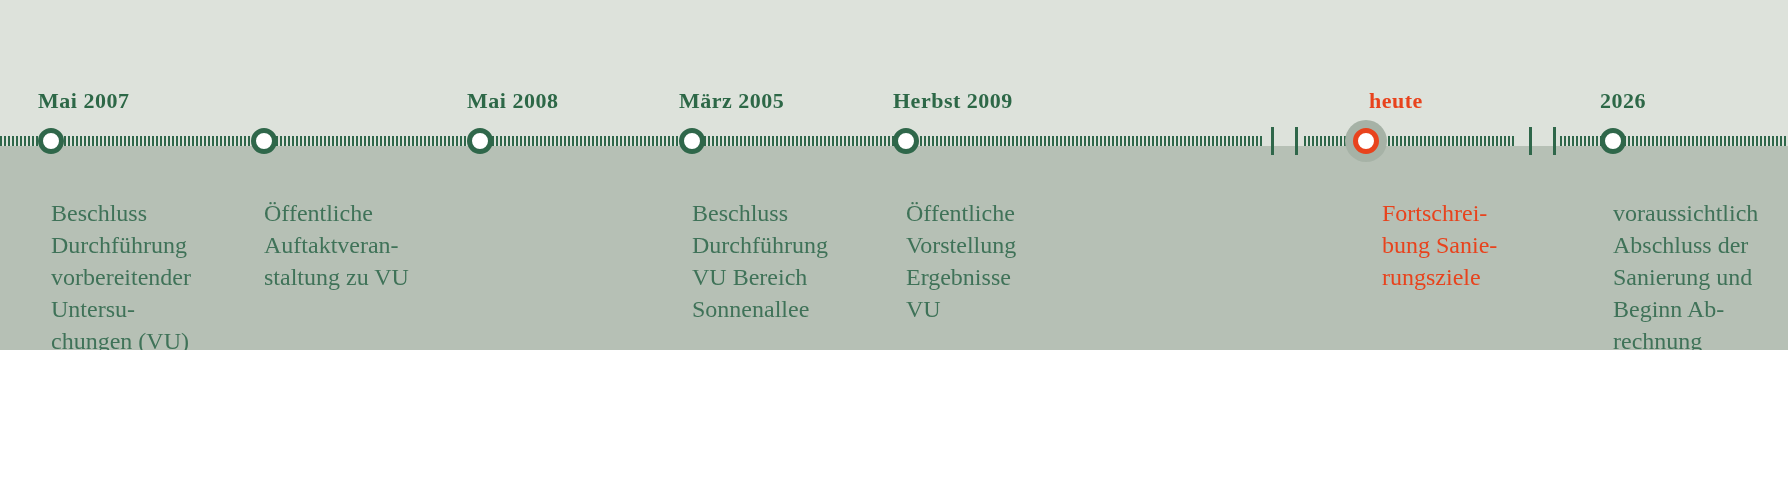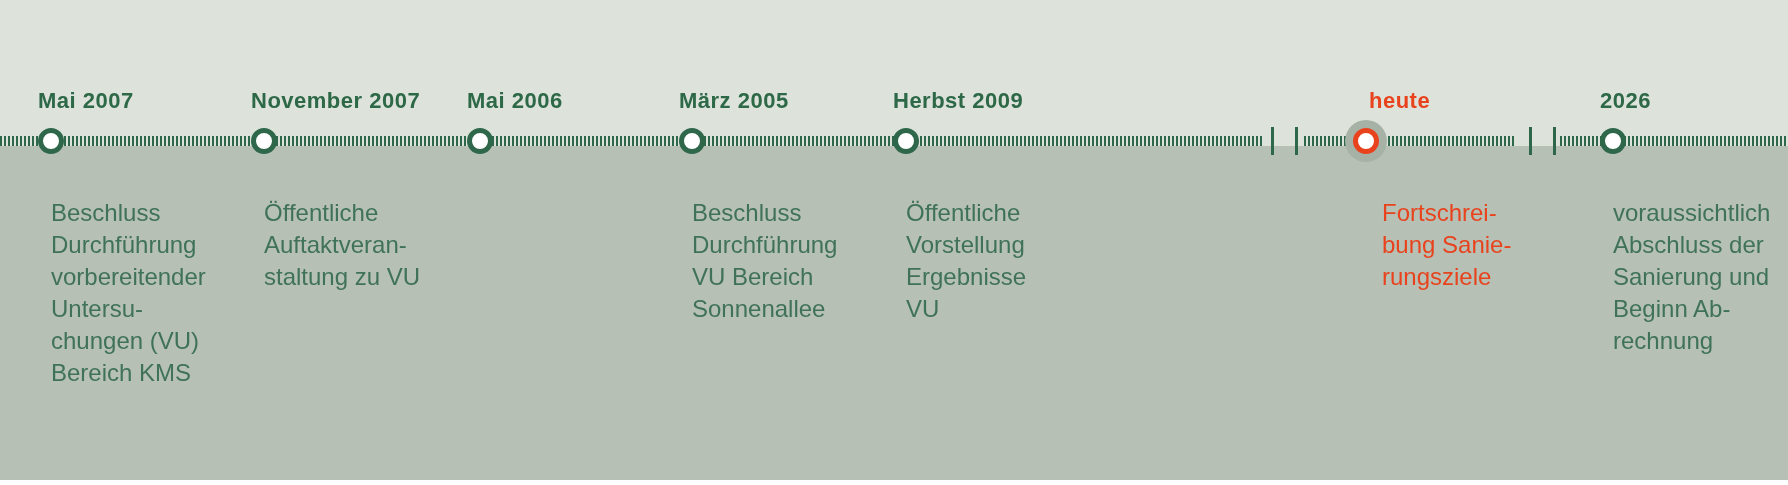--- a/index.html
+++ b/index.html
@@ -1,21 +1,22 @@
 <!DOCTYPE html>
 <html style="--bg-top: #dde2db; --bg-bottom: #b6c0b5; --green-dark: #2d6847; --green-body: #3f7258; --tick-green: #2f674a; --accent-red: #e8431d; --halo: #a6b2a6; --marker-fill: #ffffff;"><head>
 <meta charset="utf-8">
 <style>
   html,body{margin:0;padding:0;}
   body{font-family:"Liberation Sans","DejaVu Sans",sans-serif;}
   #stage{
     position:relative;
-    width:1788px;height:480px;
+    width:1788px;height:350px;
     overflow:hidden;
     background:var(--bg-top,#dde2db);
+    font-family:Liberation Serif, serif;
   }
   .band-top{
     position:absolute;left:0;top:0;width:100%;height:146px;
     background:var(--bg-top,#dde2db);
   }
   .band-bottom{
     position:absolute;left:0;top:146px;width:100%;height:339px;
     background:var(--bg-bottom,#b6c0b5);
   }
   .ticks{
@@ -89,30 +90,29 @@
     <div class="marker"></div>
     <div class="desc">Beschluss
 Durchführung
 vorbereitender
 Untersu-
 chungen (VU)
 Bereich KMS</div>
   </div>
 
   <div class="milestone" style="left:251px">
-    <div class="date">November 2007</div>
 
     <div class="marker"></div>
     <div class="desc">Öffentliche
 Auftaktveran-
 staltung zu VU</div>
   </div>
 
   <div class="milestone" style="left:467px">
-    <div class="date">Mai 2006</div>
+    <div class="date">Mai 2008</div>
 
     <div class="marker"></div>
   </div>
 
   <div class="milestone" style="left:679px">
     <div class="date">März 2005</div>
 
     <div class="marker"></div>
     <div class="desc">Beschluss
 Durchführung

